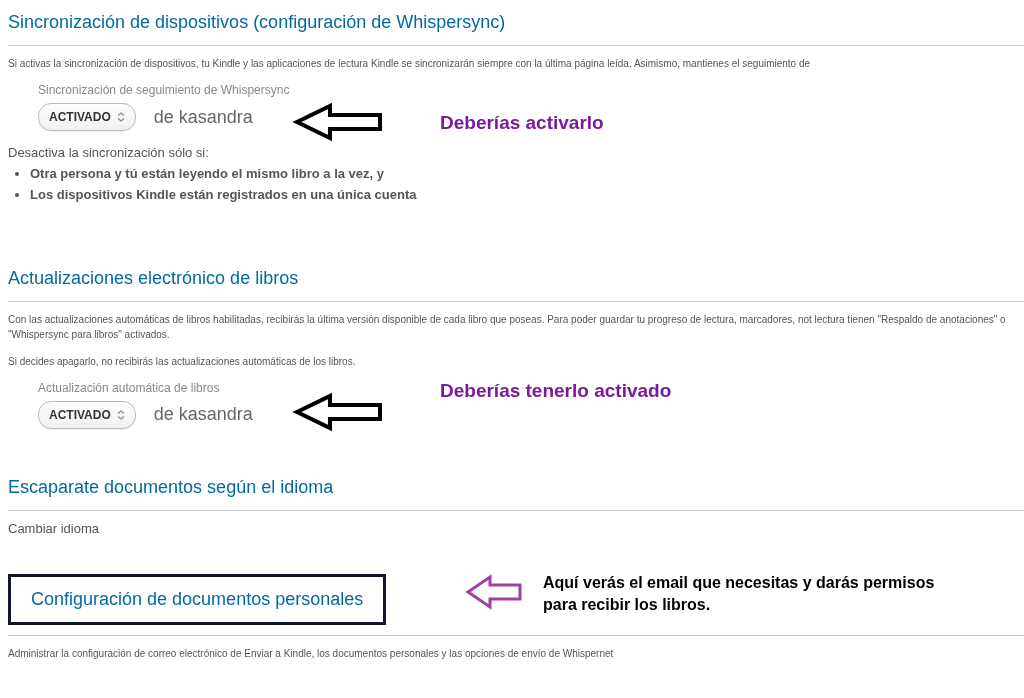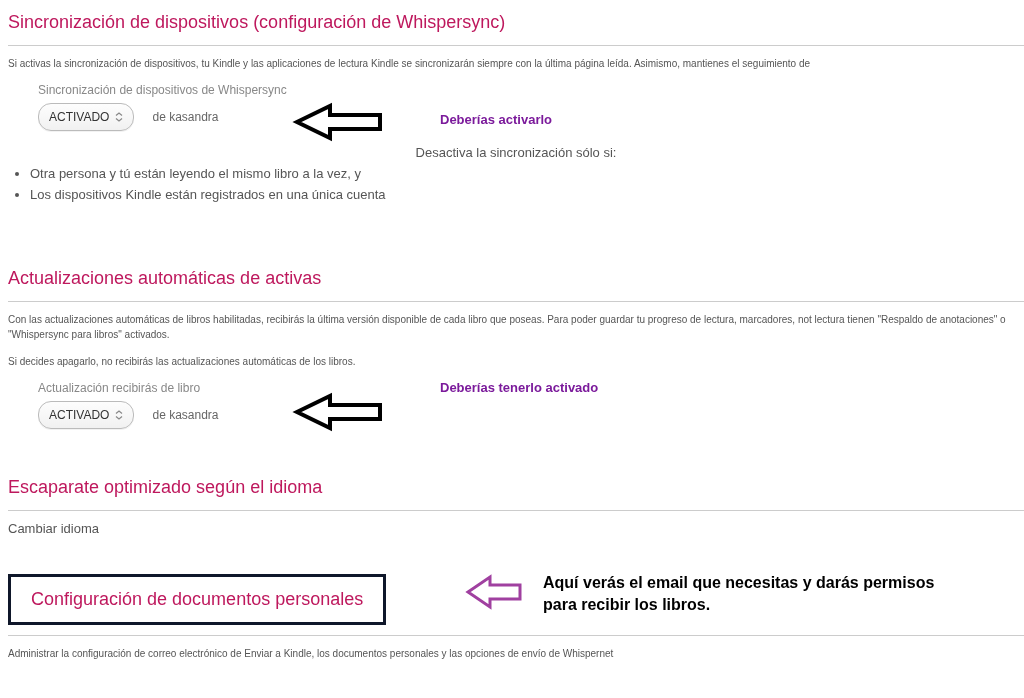--- a/index.html
+++ b/index.html
@@ -6,21 +6,21 @@
     body {
       font-family: Arial, Helvetica, sans-serif;
       font-size: 13px;
       color: #555;
       background: #fff;
       padding: 8px 0 0 8px;
       width: 1024px;
       position: relative;
     }
     .section-title {
-      color: #be185d;
+      color: #0369a1;
       font-size: 18px;
       font-weight: 400;
       margin-bottom: 12px;
       margin-top: 4px;
     }
     .divider {
       border: none;
       border-top: 1px solid #ccc;
       margin: 0 0 10px 0;
     }
@@ -48,41 +48,42 @@
       align-items: center;
       background: linear-gradient(#fdfdfd, #f1f1f1);
       border: 1px solid #bbb;
       border-radius: 13px;
       padding: 6px 10px;
       font-size: 12px;
       color: #333;
       cursor: pointer;
       font-family: inherit;
       box-shadow: 0 1px 0 rgba(0,0,0,0.05);
+      font-weight: bold;
     }
     .dropdown-btn .chevrons {
       margin-left: 6px;
       display: inline-flex;
       flex-direction: column;
       line-height: 0;
     }
     .owner-text {
       color: #666;
-      font-size: 12px;
+      font-size: 18px;
       margin-left: 18px;
     }
     .list-intro {
       color: #555;
       font-size: 13px;
       margin-bottom: 4px;
-      text-align: center;
     }
     ul.bullets {
       margin-left: 22px;
       margin-bottom: 28px;
+      font-weight: bold;
     }
     ul.bullets li {
       color: #555;
       font-size: 13px;
       line-height: 1.6;
     }
     .link-text {
       color: #555;
       font-size: 13px;
       margin-bottom: 28px;
@@ -94,21 +95,21 @@
       margin-top: 10px;
       margin-bottom: 10px;
     }
     .boxed-title .section-title {
       margin: 0;
     }
     .annot {
       position: absolute;
       color: #7b1a9b;
       font-weight: bold;
-      font-size: 13px;
+      font-size: 19px;
     }
     .annot-black {
       position: absolute;
       color: #000;
       font-weight: bold;
       font-size: 16px;
       line-height: 1.35;
       margin-left: 8px;
     }
     .arrow-svg {
@@ -120,21 +121,21 @@
   </style>
 </head>
 <body>
 
 
 
 
 <h2 class="section-title">Sincronización de dispositivos (configuración de Whispersync)</h2>
 <hr class="divider">
 <p class="desc-text">Si activas la sincronización de dispositivos, tu Kindle y las aplicaciones de lectura Kindle se sincronizarán siempre con la última página leída. Asimismo, mantienes el seguimiento de</p>
-<p class="field-label">Sincronización de dispositivos de Whispersync</p>
+<p class="field-label">Sincronización de seguimiento de Whispersync</p>
 <div class="dropdown-row">
   <button class="dropdown-btn">
     <span>ACTIVADO</span>
     <span class="chevrons">
       <svg width="8" height="10" viewBox="0 0 8 10">
           <path d="M1 3.5 L4 1 L7 3.5" fill="none" stroke="#888" stroke-width="1.2"></path>
           <path d="M1 6.5 L4 9 L7 6.5" fill="none" stroke="#888" stroke-width="1.2"></path>
         </svg>
     </span>
   </button>
@@ -142,42 +143,42 @@
 </div>
 <p class="list-intro">Desactiva la sincronización sólo si:</p>
 <ul class="bullets">
   <li>Otra persona y tú están leyendo el mismo libro a la vez, y</li>
   <li>Los dispositivos Kindle están registrados en una única cuenta</li>
 </ul>
 
 <div class="section-spacer"></div>
 
 
-<h2 class="section-title">Actualizaciones automáticas de activas</h2>
+<h2 class="section-title">Actualizaciones electrónico de libros</h2>
 <hr class="divider">
 <p class="desc-text">Con las actualizaciones automáticas de libros habilitadas, recibirás la última versión disponible de cada libro que poseas. Para poder guardar tu progreso de lectura, marcadores, not lectura tienen "Respaldo de anotaciones" o "Whispersync para libros" activados.</p>
 <p class="desc-text">Si decides apagarlo, no recibirás las actualizaciones automáticas de los libros.</p>
-<p class="field-label">Actualización recibirás de libro</p>
+<p class="field-label">Actualización automática de libros</p>
 <div class="dropdown-row">
   <button class="dropdown-btn">
     <span>ACTIVADO</span>
     <span class="chevrons">
       <svg width="8" height="10" viewBox="0 0 8 10">
           <path d="M1 3.5 L4 1 L7 3.5" fill="none" stroke="#888" stroke-width="1.2"></path>
           <path d="M1 6.5 L4 9 L7 6.5" fill="none" stroke="#888" stroke-width="1.2"></path>
         </svg>
     </span>
   </button>
   <span class="owner-text">de kasandra</span>
 </div>
 
 <div class="section-spacer"></div>
 
 
-<h2 class="section-title">Escaparate optimizado según el idioma</h2>
+<h2 class="section-title">Escaparate documentos según el idioma</h2>
 <hr class="divider">
 <p class="link-text">Cambiar idioma</p>
 
 
 <div class="boxed-title">
   <h2 class="section-title">Configuración de documentos personales</h2>
 </div>
 <hr class="divider">
 <p class="desc-text">Administrar la configuración de correo electrónico de Enviar a Kindle, los documentos personales y las opciones de envío de Whispernet</p>
 

